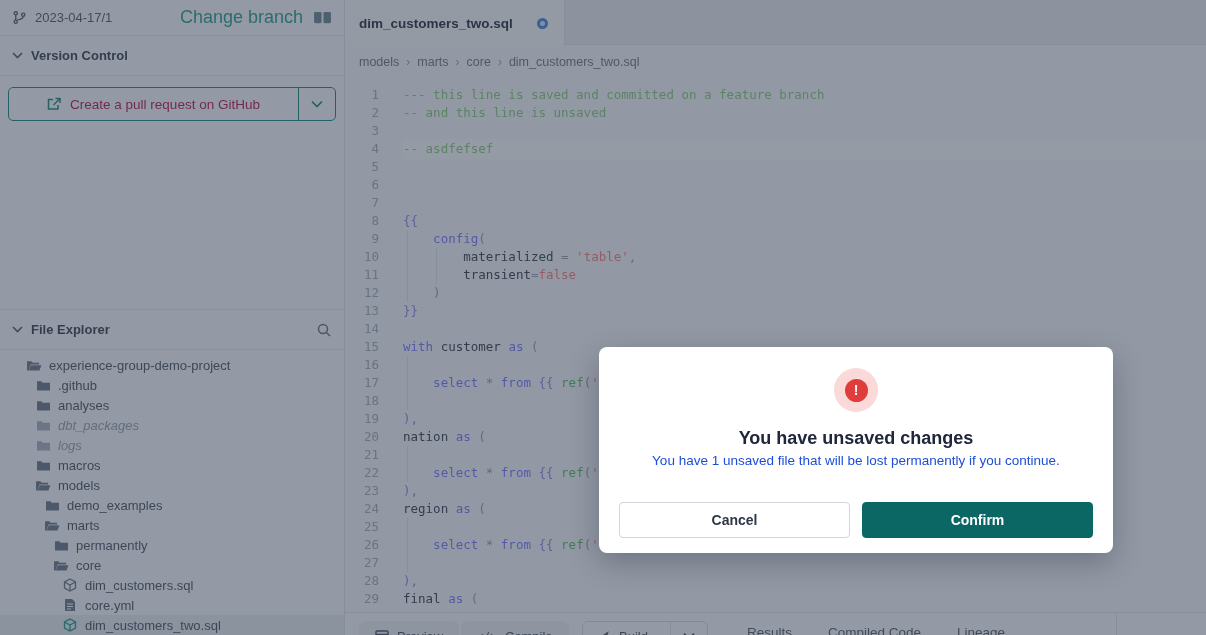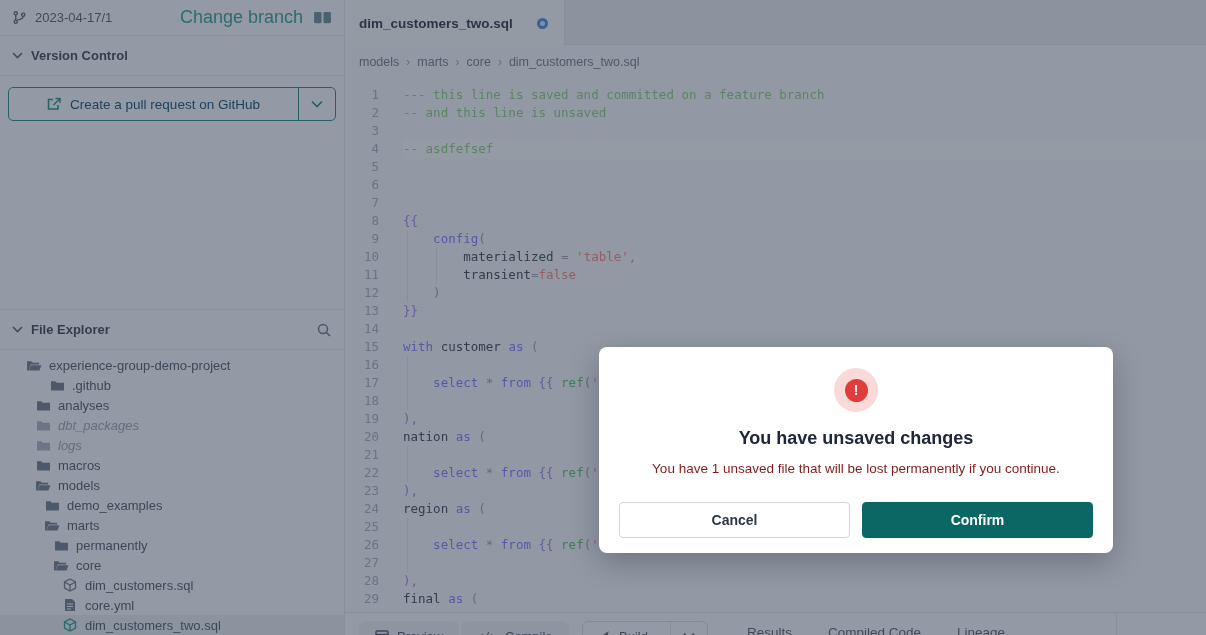--- a/index.html
+++ b/index.html
@@ -10,21 +10,21 @@
 
   
   .sidebar { width:345px; flex:none; background:#FDFDFE; border-right:1px solid #E2E5E9; display:flex; flex-direction:column; overflow:hidden; }
   .branch-row { height:36px; display:flex; align-items:center; padding:0 12px; border-bottom:1px solid #E8EAEE; }
   .branch-name { font-size:13px; color:#545E6B; margin-left:8px; flex:1; }
   .change-branch { font-size:18px; color:#2F9E8F; cursor:pointer; margin-right:10px; }
   .section-header { height:40px; display:flex; align-items:center; padding:0 12px; border-bottom:1px solid #E8EAEE; }
   .section-title { font-size:13px; font-weight:bold; color:#3A4350; margin-left:8px; flex:1; }
   .vc-body { padding:11px 8px 14px 8px; }
   .pr-button { display:flex; align-items:stretch; height:34px; border:1px solid #1E8A7C; border-radius:5px; background:#FDFDFE; overflow:hidden; cursor:pointer; }
-  .pr-main { flex:1; display:flex; align-items:center; justify-content:center; gap:9px; font-size:13.5px; color:#0c4a6e; border-right:1px solid #1E8A7C; }
+  .pr-main { flex:1; display:flex; align-items:center; justify-content:center; gap:9px; font-size:13.5px; color:#be185d; border-right:1px solid #1E8A7C; }
   .pr-caret { width:36px; display:flex; align-items:center; justify-content:center; }
   .sidebar-spacer { flex:1; border-bottom:1px solid #E8EAEE; }
   .tree { padding-top:5px; overflow:hidden; }
   .tree-row { height:20px; display:flex; align-items:center; font-size:13px; color:#4B5563; cursor:pointer; }
   .tree-row.muted { color:#98A2B0; font-style:italic; }
   .tree-row.selected { background:#EAEEF3; }
   .tree-ico { width:16px; height:16px; flex:none; margin-right:7px; display:flex; align-items:center; justify-content:center; }
 
   
   .main { flex:1; display:flex; flex-direction:column; min-width:0; background:#FAFBFC; }
@@ -53,21 +53,21 @@
   .bottom-tabs span { cursor:pointer; }
   .bb-vdiv { position:absolute; left:771px; top:0; bottom:0; width:1px; background:#E4E7EB; }
   .compile-glyph { font-family:"DejaVu Sans Mono", monospace; font-size:11px; color:#4A5360; }
 
   
   .backdrop { position:absolute; inset:0; background:rgba(44,56,75,0.5); z-index:40; }
   .modal { position:absolute; left:599px; top:347px; width:514px; height:206px; background:#FFFFFF; border-radius:8px; z-index:50; box-shadow:0 10px 30px rgba(16,24,40,0.28); text-align:center; }
   .modal-icon-ring { width:44px; height:44px; border-radius:50%; background:#FBD9D9; margin:21px auto 0; display:flex; align-items:center; justify-content:center; }
   .modal-icon { width:23px; height:23px; border-radius:50%; background:#DF3C3C; color:#fff; font-size:14px; font-weight:bold; line-height:23px; }
   .modal-title { margin-top:16px; font-size:18px; font-weight:bold; color:#20273A; }
-  .modal-body { margin-top:12px; font-size:13.5px; color:#7f1d1d; }
+  .modal-body { margin-top:4px; font-size:13.5px; color:#1d4ed8; }
   .modal-actions { position:absolute; left:20px; right:20px; top:155px; display:flex; gap:12px; }
   .btn { flex:1; height:36px; border-radius:4px; font-size:14px; font-weight:600; display:flex; align-items:center; justify-content:center; cursor:pointer; font-family:"Liberation Sans", sans-serif; }
   .btn-cancel { background:#fff; border:1px solid #D2D7DE; color:#2E3646; }
   .btn-confirm { background:#0A6763; border:1px solid #0A6763; color:#FFFFFF; }
 
   svg { display:block; }
 </style>
 </head>
 <body>
 
@@ -143,21 +143,21 @@
     <div class="tree" id="file-tree">
         <div class="tree-row" style="padding-left: 26px;">
           <span class="tree-ico">
             <svg width="16" height="13" viewBox="0 0 17 14">
               <path d="M1 2.5h4.6L7.2 4H14v2H4.6L2.8 12.5H1z" fill="#6E7888"></path>
               <path d="M4.9 6.8h11.6l-2.1 5.7H2.9z" fill="#6E7888"></path>
             </svg>
           </span>
           <span>experience-group-demo-project</span>
         </div>
-        <div class="tree-row" style="padding-left: 49px; align-items: center;">
+        <div class="tree-row" style="padding-left: 35px; align-items: center;">
           <span class="tree-ico">
             <svg width="15" height="13" viewBox="0 0 16 14">
               <path d="M1 2.5h4.6L7.2 4H15v8.5H1z" fill="#6E7888"></path>
             </svg>
           </span>
           <span>.github</span>
         </div>
         <div class="tree-row" style="padding-left: 35px;">
           <span class="tree-ico">
             <svg width="15" height="13" viewBox="0 0 16 14">

